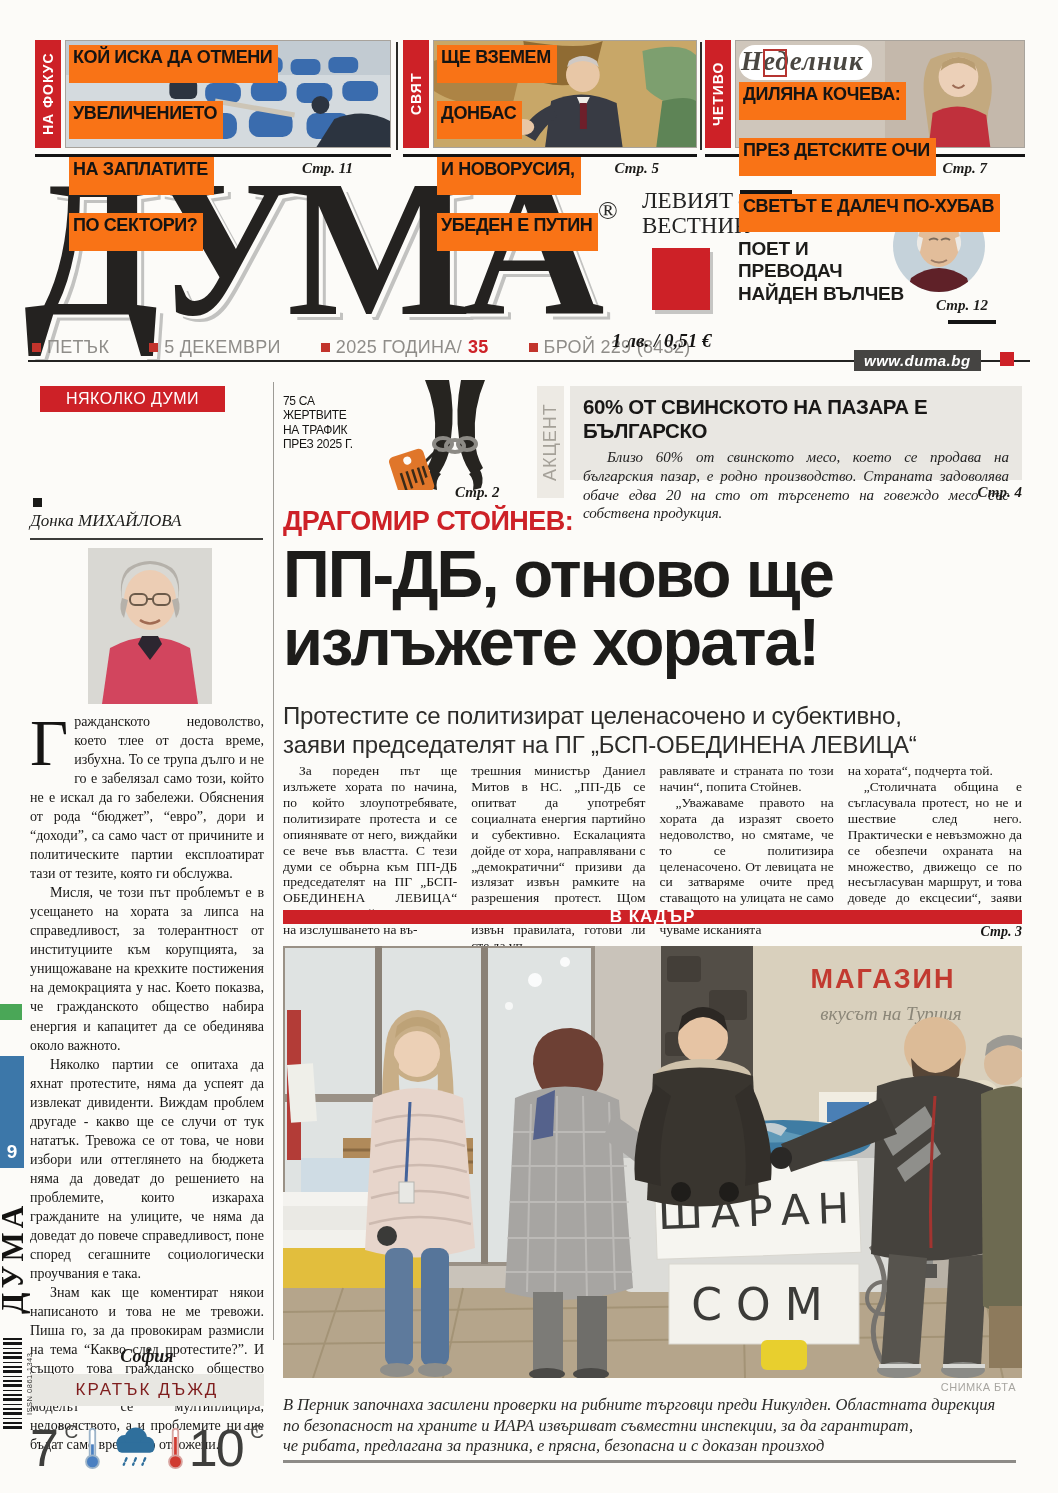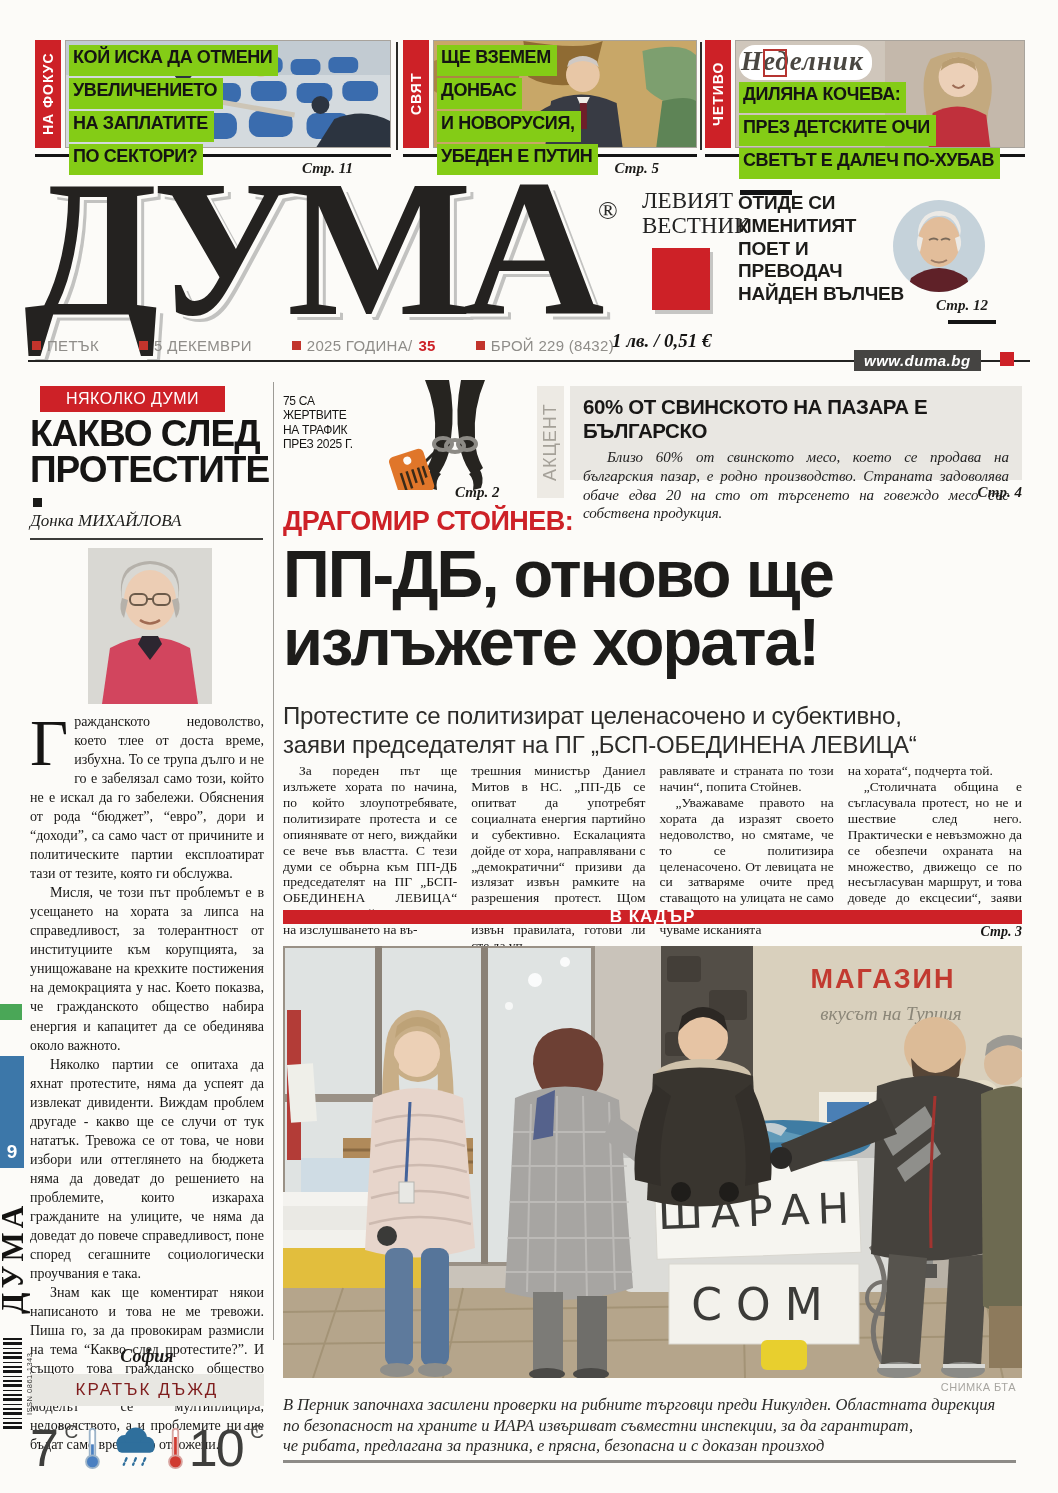--- a/index.html
+++ b/index.html
@@ -9,22 +9,22 @@
   .vtag{writing-mode:vertical-rl;transform:rotate(180deg);display:flex;align-items:center;justify-content:center;text-align:center;}
 
   
   .teaser{position:absolute;top:40px;height:176px;}
   .t1{left:35px;width:356px;} .t2{left:403px;width:294px;} .t3{left:705px;width:320px;}
   .tsep{position:absolute;top:42px;width:2px;height:108px;background:#2b2b28;}
   .teaser .tag{position:absolute;left:0;top:0;width:26px;height:108px;background:#cd2127;color:#fff;
                font-weight:bold;font-size:14px;letter-spacing:1px;}
   .teaser .photo{position:absolute;left:30px;top:0;right:0;height:108px;border:1px solid #a8a39c;box-sizing:border-box;overflow:hidden;}
   .teaser .lines{position:absolute;left:34px;top:5px;z-index:2;}
-  .teaser .lines .hl{display:table;background:#84cc16;color:#151413;font-weight:bold;font-size:18px;
-                     line-height:1;padding:3px 6px 10px 4px;margin-bottom:2px;letter-spacing:-0.4px;white-space:nowrap;}
+  .teaser .lines .hl{display:table;background:#f97316;color:#151413;font-weight:bold;font-size:18px;
+                     line-height:1;padding:3px 6px 17px 4px;margin-bottom:18px;letter-spacing:-0.4px;white-space:nowrap;}
   .teaser .rule{position:absolute;left:0;top:114px;right:0;height:3px;background:#141414;}
   .teaser .pageref{position:absolute;top:120px;right:38px;font-family:"Liberation Serif",serif;
                    font-style:italic;font-weight:bold;font-size:15px;}
   .brand{display:table;background:#fff;padding:1px 8px 3px 2px;margin-bottom:2px;position:relative;
          font-family:"Liberation Serif",serif;font-style:italic;font-weight:bold;font-size:27px;color:#4a4742;letter-spacing:1px;border-radius:16px;}
   .brand-box{position:absolute;left:24px;top:4px;width:20px;height:24px;border:2px solid #b53431;}
 
   
   .logo{position:absolute;left:24px;top:150px;font-family:"Liberation Serif",serif;font-weight:bold;
         font-size:196px;line-height:1;letter-spacing:-9px;color:#242220;
@@ -34,21 +34,21 @@
            line-height:1.1;color:#222;}
   .logo-sq{position:absolute;left:652px;top:248px;width:58px;height:62px;background:#cd2127;box-shadow:3px 4px 0 #c6c6c4;}
   .obit-topline{position:absolute;left:740px;top:190px;width:52px;height:5px;background:#141414;}
   .obit-lines{position:absolute;left:738px;top:192px;width:175px;font-weight:bold;font-size:19px;line-height:1.2;letter-spacing:-0.2px;}
   .obit-photo{position:absolute;left:893px;top:200px;width:92px;height:92px;border-radius:50%;overflow:hidden;}
   .obit-page{position:absolute;left:880px;top:297px;width:108px;text-align:right;
              font-family:"Liberation Serif",serif;font-style:italic;font-weight:bold;font-size:15px;}
   .obit-botline{position:absolute;left:948px;top:320px;width:48px;height:4px;background:#141414;}
 
   .dateline{position:absolute;left:32px;top:337px;display:flex;gap:40px;align-items:center;
-            color:#8f8d89;font-size:15px;letter-spacing:.3px;}
+            color:#8f8d89;font-size:18px;letter-spacing:.3px;}
   .dl-item{display:flex;align-items:center;gap:6px;white-space:nowrap;}
   .dl-sq{width:9px;height:9px;background:#c2342c;}
   .dl-accent{color:#cd2127;font-weight:bold;}
   .price{position:absolute;left:612px;top:330px;font-family:"Liberation Serif",serif;
          font-style:italic;font-weight:bold;font-size:19px;color:#161514;}
   .mast-rule{position:absolute;left:28px;top:360px;width:1002px;height:2px;background:#232321;}
   .site-badge{position:absolute;left:854px;top:350px;background:#454442;color:#fff;
               font-style:italic;font-weight:bold;font-size:15px;padding:2px 10px;letter-spacing:.5px;}
   .site-sq{position:absolute;left:1000px;top:352px;width:14px;height:14px;background:#cd2127;}
 
@@ -273,24 +273,20 @@
         <span class="dl-sq"></span>
         <span>БРОЙ 229 (8432)</span>
       </span>
   </div>
   <div class="price">1 лв. / 0,51 €</div>
   <div class="mast-rule"></div>
   <div class="site-badge">www.duma.bg</div>
   <div class="site-sq"></div>
 
   <div class="kicker-badge">НЯКОЛКО ДУМИ</div>
-  <div class="op-title">
-    <div>КАКВО СЛЕД</div>
-    <div>ПРОТЕСТИТЕ</div>
-  </div>
   <div class="op-bullet"></div>
   <div class="op-byline">Донка МИХАЙЛОВА</div>
   <div class="op-rule"></div>
   <div class="op-photo">
     <svg width="124" height="156" viewBox="0 0 124 156">
       <rect width="124" height="156" fill="#d9d8d3"></rect>
       <path d="M22,100 Q62,78 102,100 L110,156 L14,156 Z" fill="#d2455e"></path>
       <path d="M50,96 L62,112 L74,96 L70,88 L54,88 Z" fill="#2c2630"></path>
       <ellipse cx="62" cy="52" rx="26" ry="30" fill="#eccdb4"></ellipse>
       <path d="M34,52 Q30,18 62,16 Q94,18 90,52 Q94,30 84,20 Q62,6 40,20 Q30,30 34,52 Z" fill="#b5b1aa"></path>

